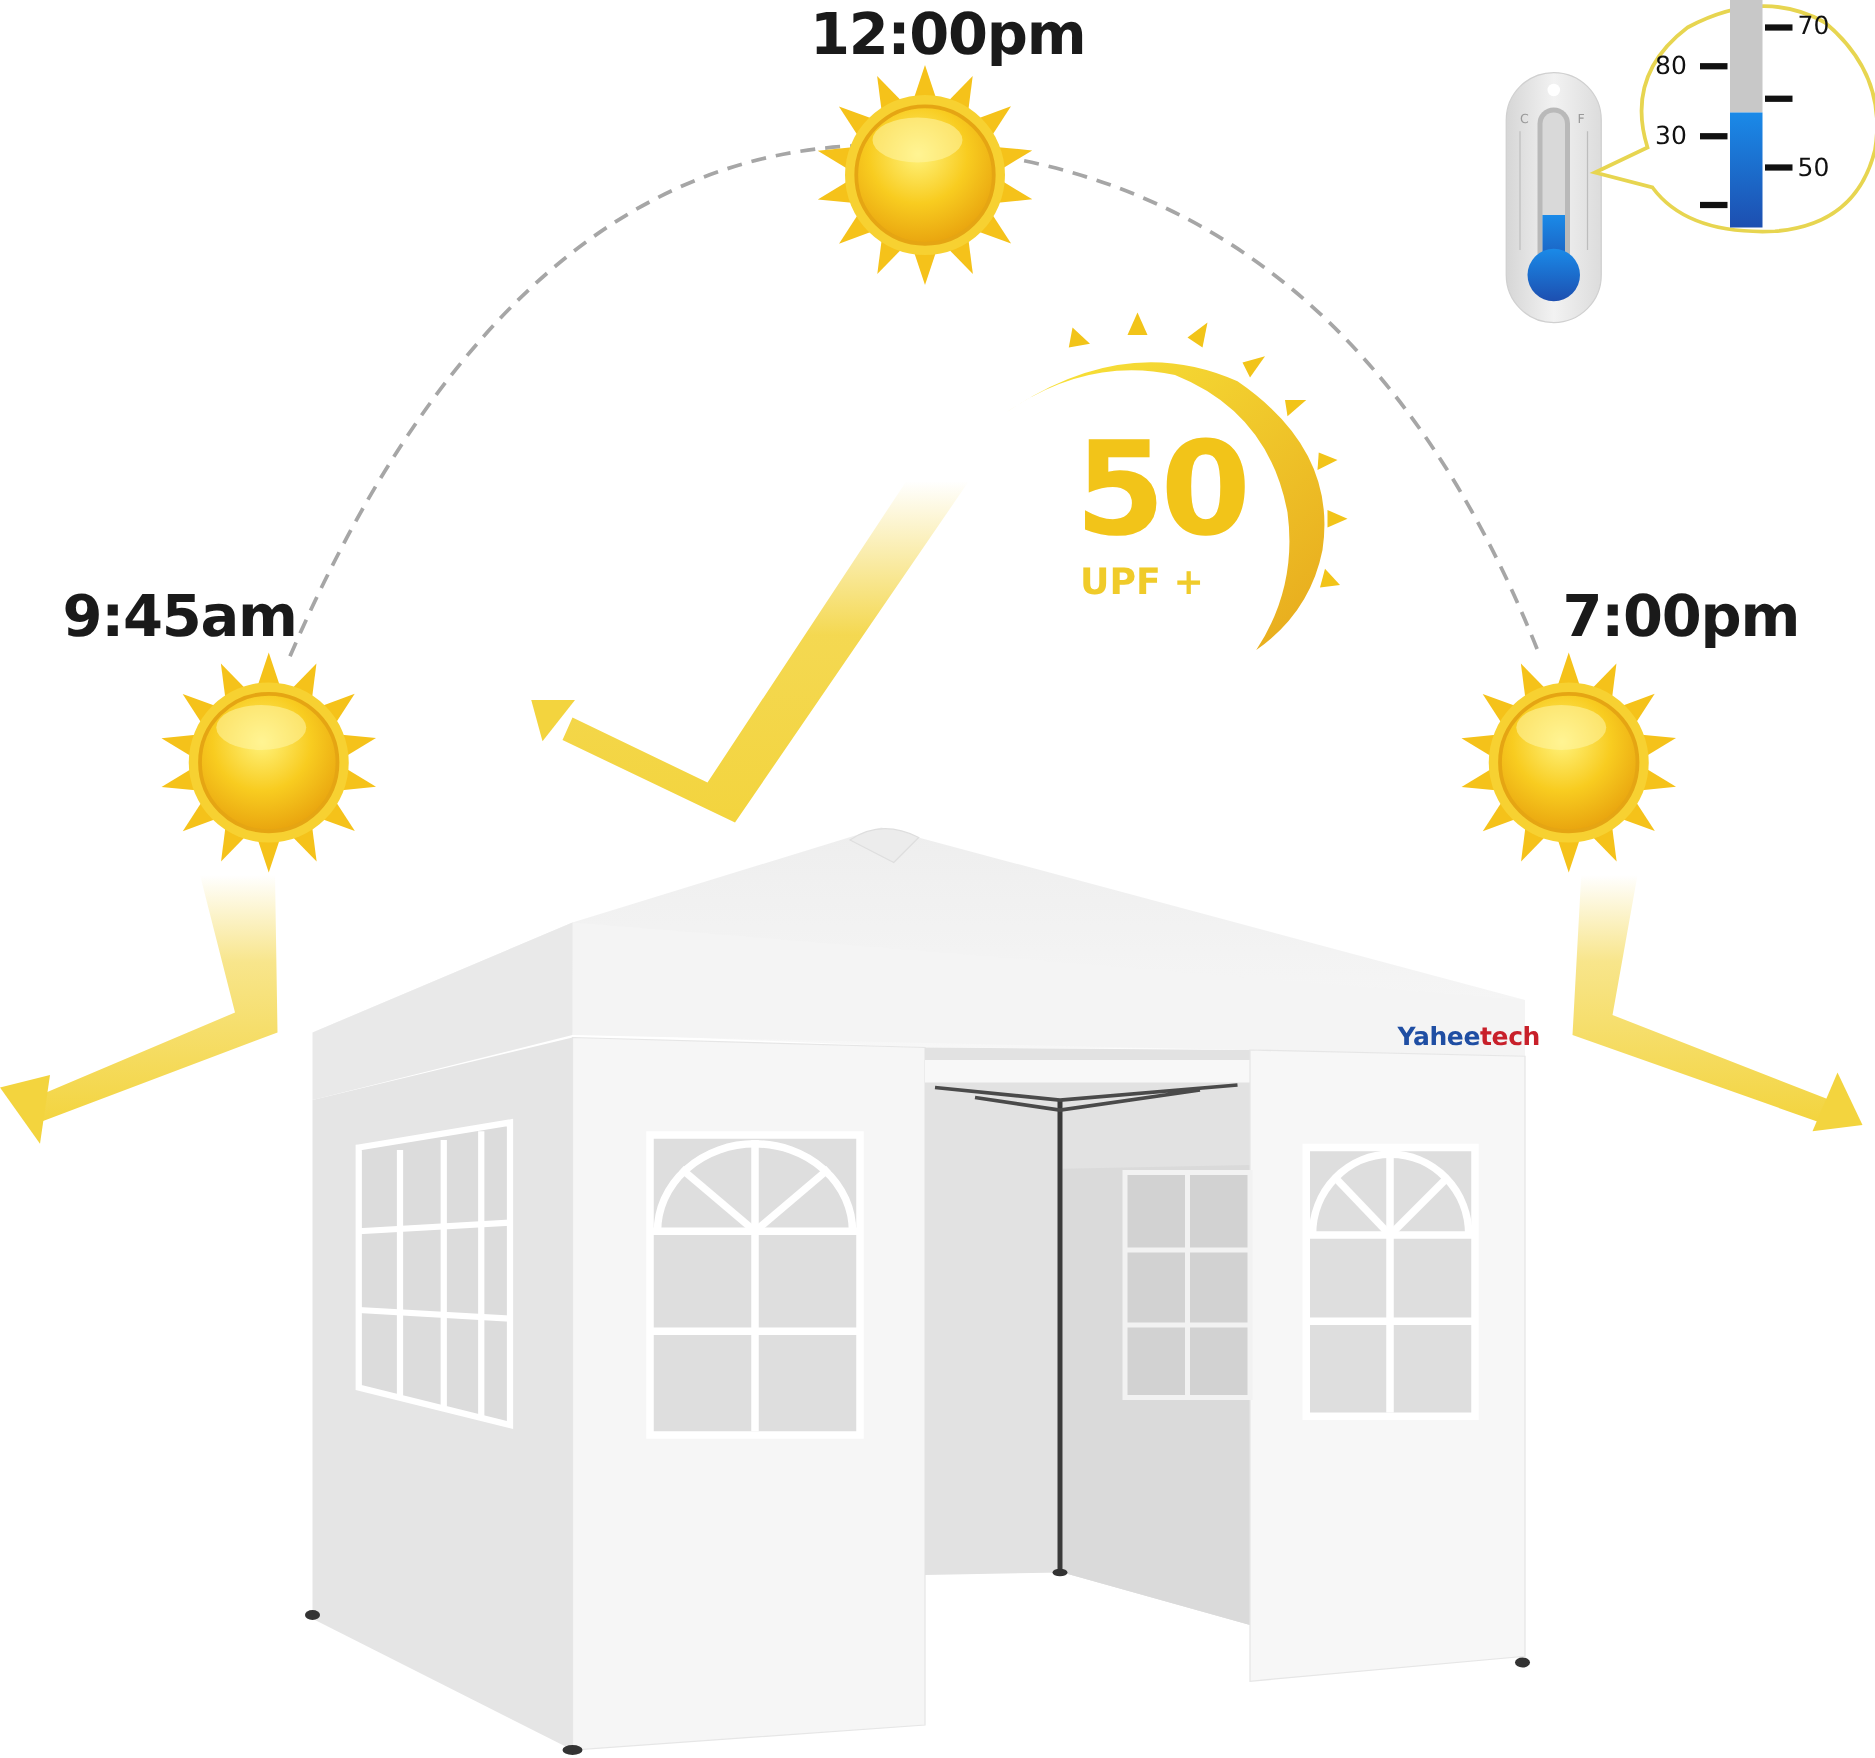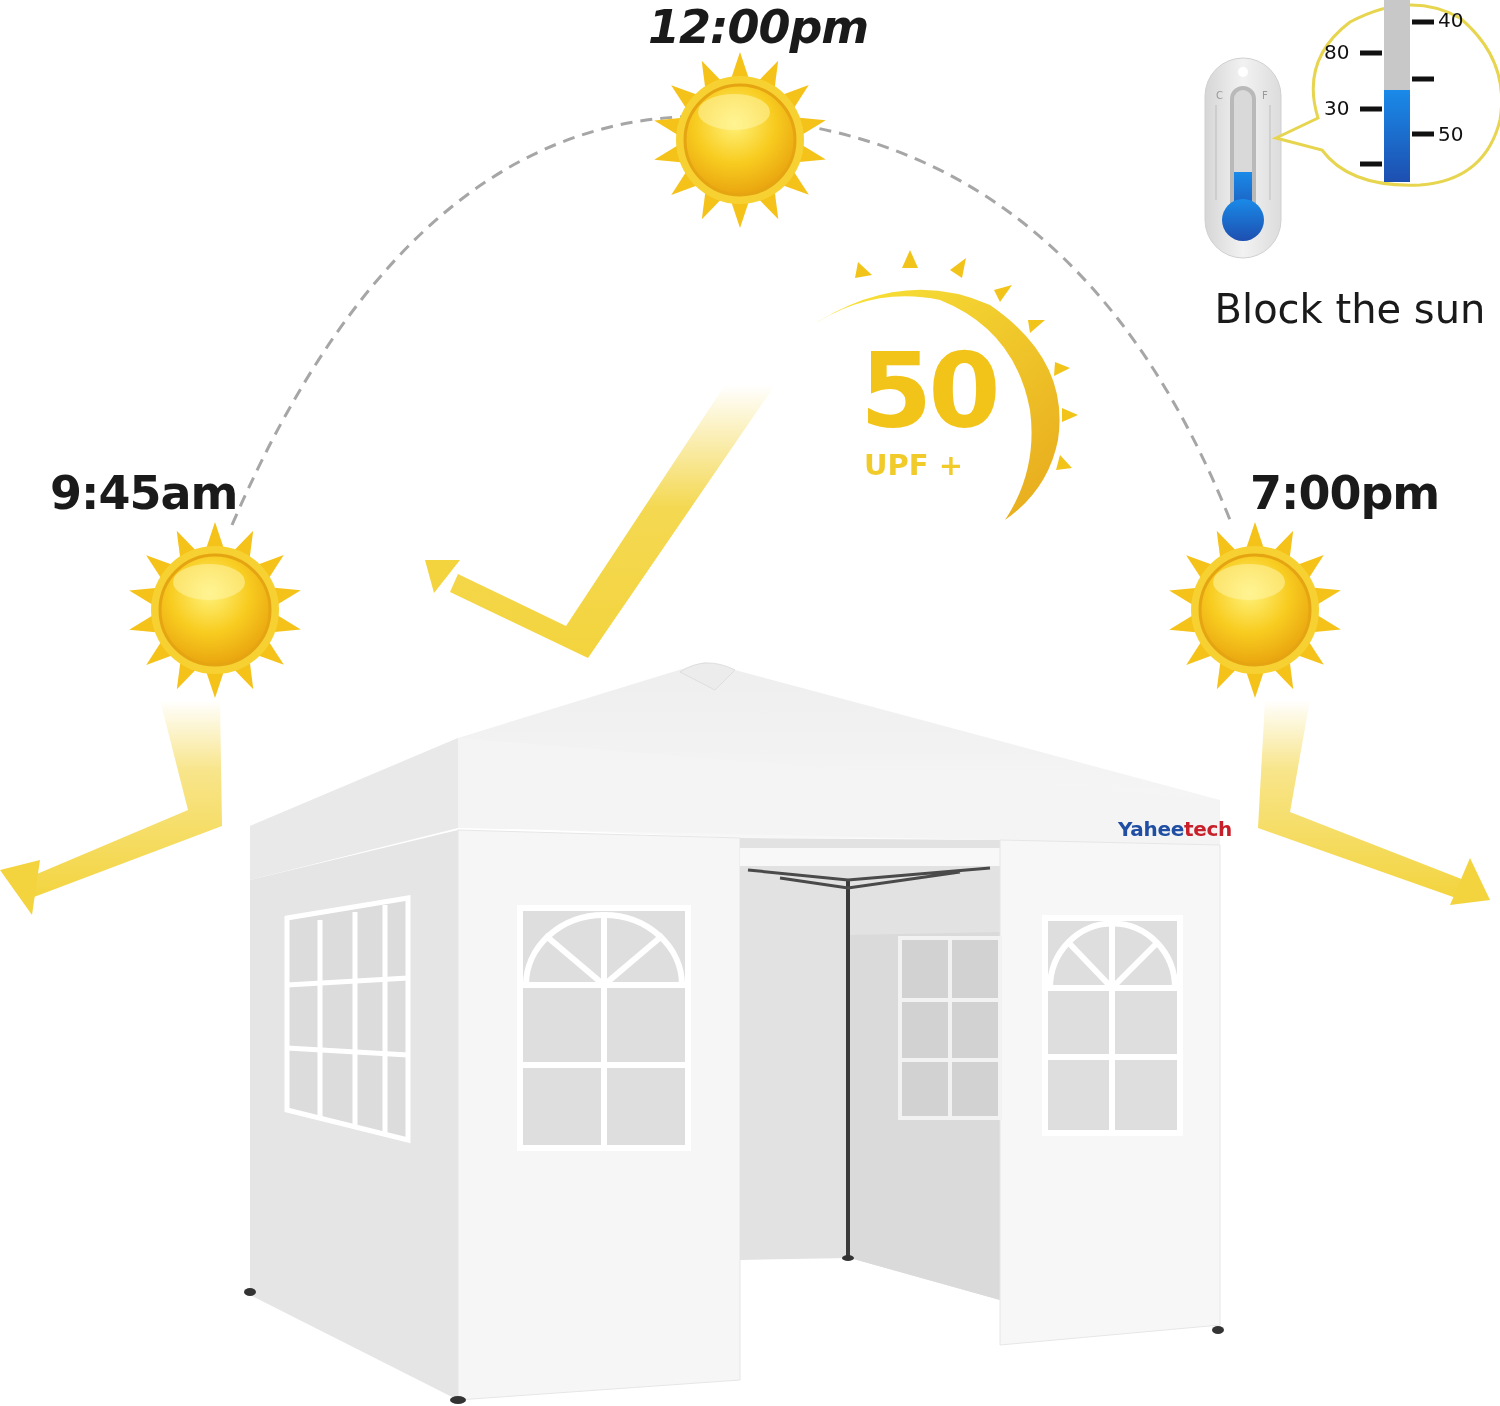--- a/index.html
+++ b/index.html
@@ -187,32 +187,31 @@
       <path d="M 1050 988 A 62 64 0 0 1 1175 988" fill="none"></path>
       <line x1="1112" y1="922" x2="1112" y2="1130"></line>
       <line x1="1045" y1="988" x2="1180" y2="988"></line>
       <line x1="1045" y1="1057" x2="1180" y2="1057"></line>
       <line x1="1068" y1="942" x2="1112" y2="988"></line>
       <line x1="1158" y1="942" x2="1112" y2="988"></line>
     </g>
   </g>
 </svg>
 
-<div class="time-label" style="left:648px; top:0px;font-style:italic;">12:00pm</div>
+<div class="time-label" style="left:648px; top:0px;">12:00pm</div>
 <div class="time-label" style="left:50px; top:466px;">9:45am</div>
 <div class="time-label" style="left:1250px; top:466px;">7:00pm</div>
 
 <div class="upf-num" style="left:860px; top:330px;">50</div>
 <div class="upf-sub" style="left:864px; top:448px;">UPF +</div>
 
 <div class="tick-label" style="left:1216px; top:90px; font-size:10px; color:#999;">C</div>
 <div class="tick-label" style="left:1262px; top:90px; font-size:10px; color:#999;">F</div>
-<div class="tick-label" style="left:1438px; top:8px;">40</div>
+<div class="tick-label" style="left:1438px; top:8px;">70</div>
 <div class="tick-label" style="left:1324px; top:40px;">80</div>
 <div class="tick-label" style="left:1488px; top:66px;margin-left:48px;">70</div>
 <div class="tick-label" style="left:1324px; top:96px;">30</div>
 <div class="tick-label" style="left:1438px; top:122px;">50</div>
 
 <div class="caption" style="left:1200px; top:286px; width:300px;">
-  <div>Block the sun</div>
 </div>
 
 <div class="brand" style="left:1118px; top:817px;"><span style="color:#1f4ea3;">Yahee</span><span style="color:#c8202a;">tech</span></div>
 
 </body></html>

